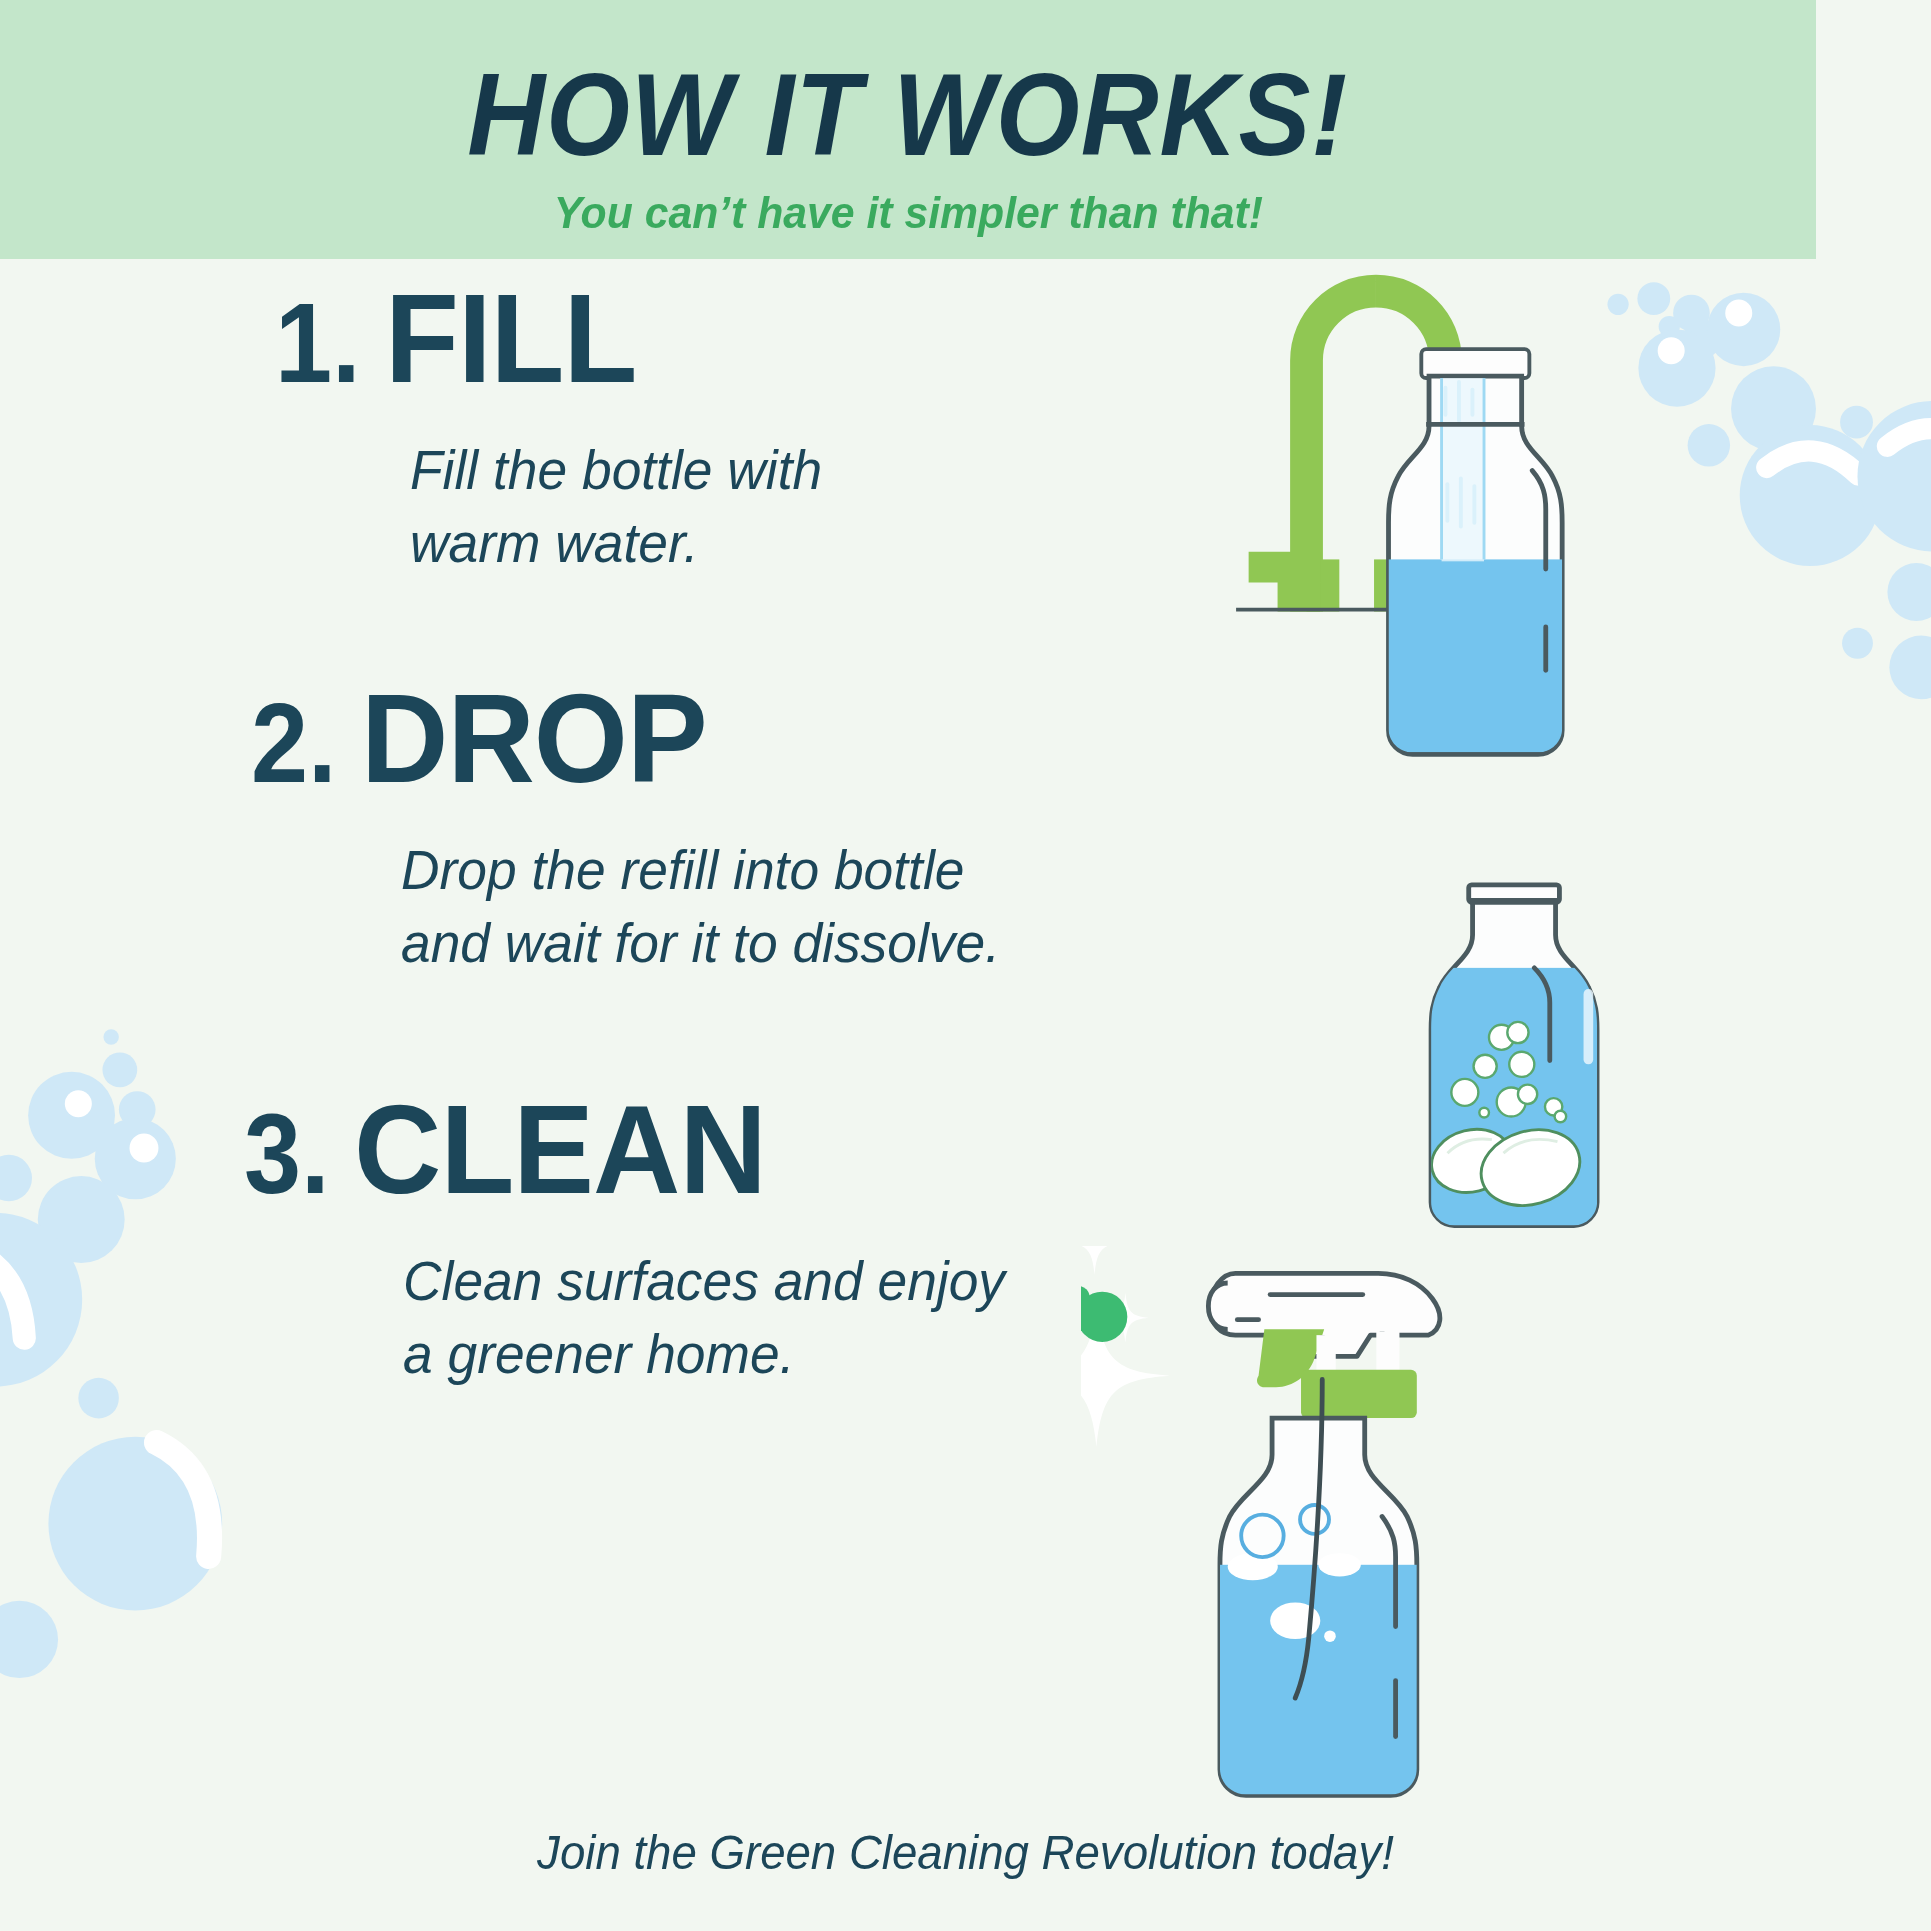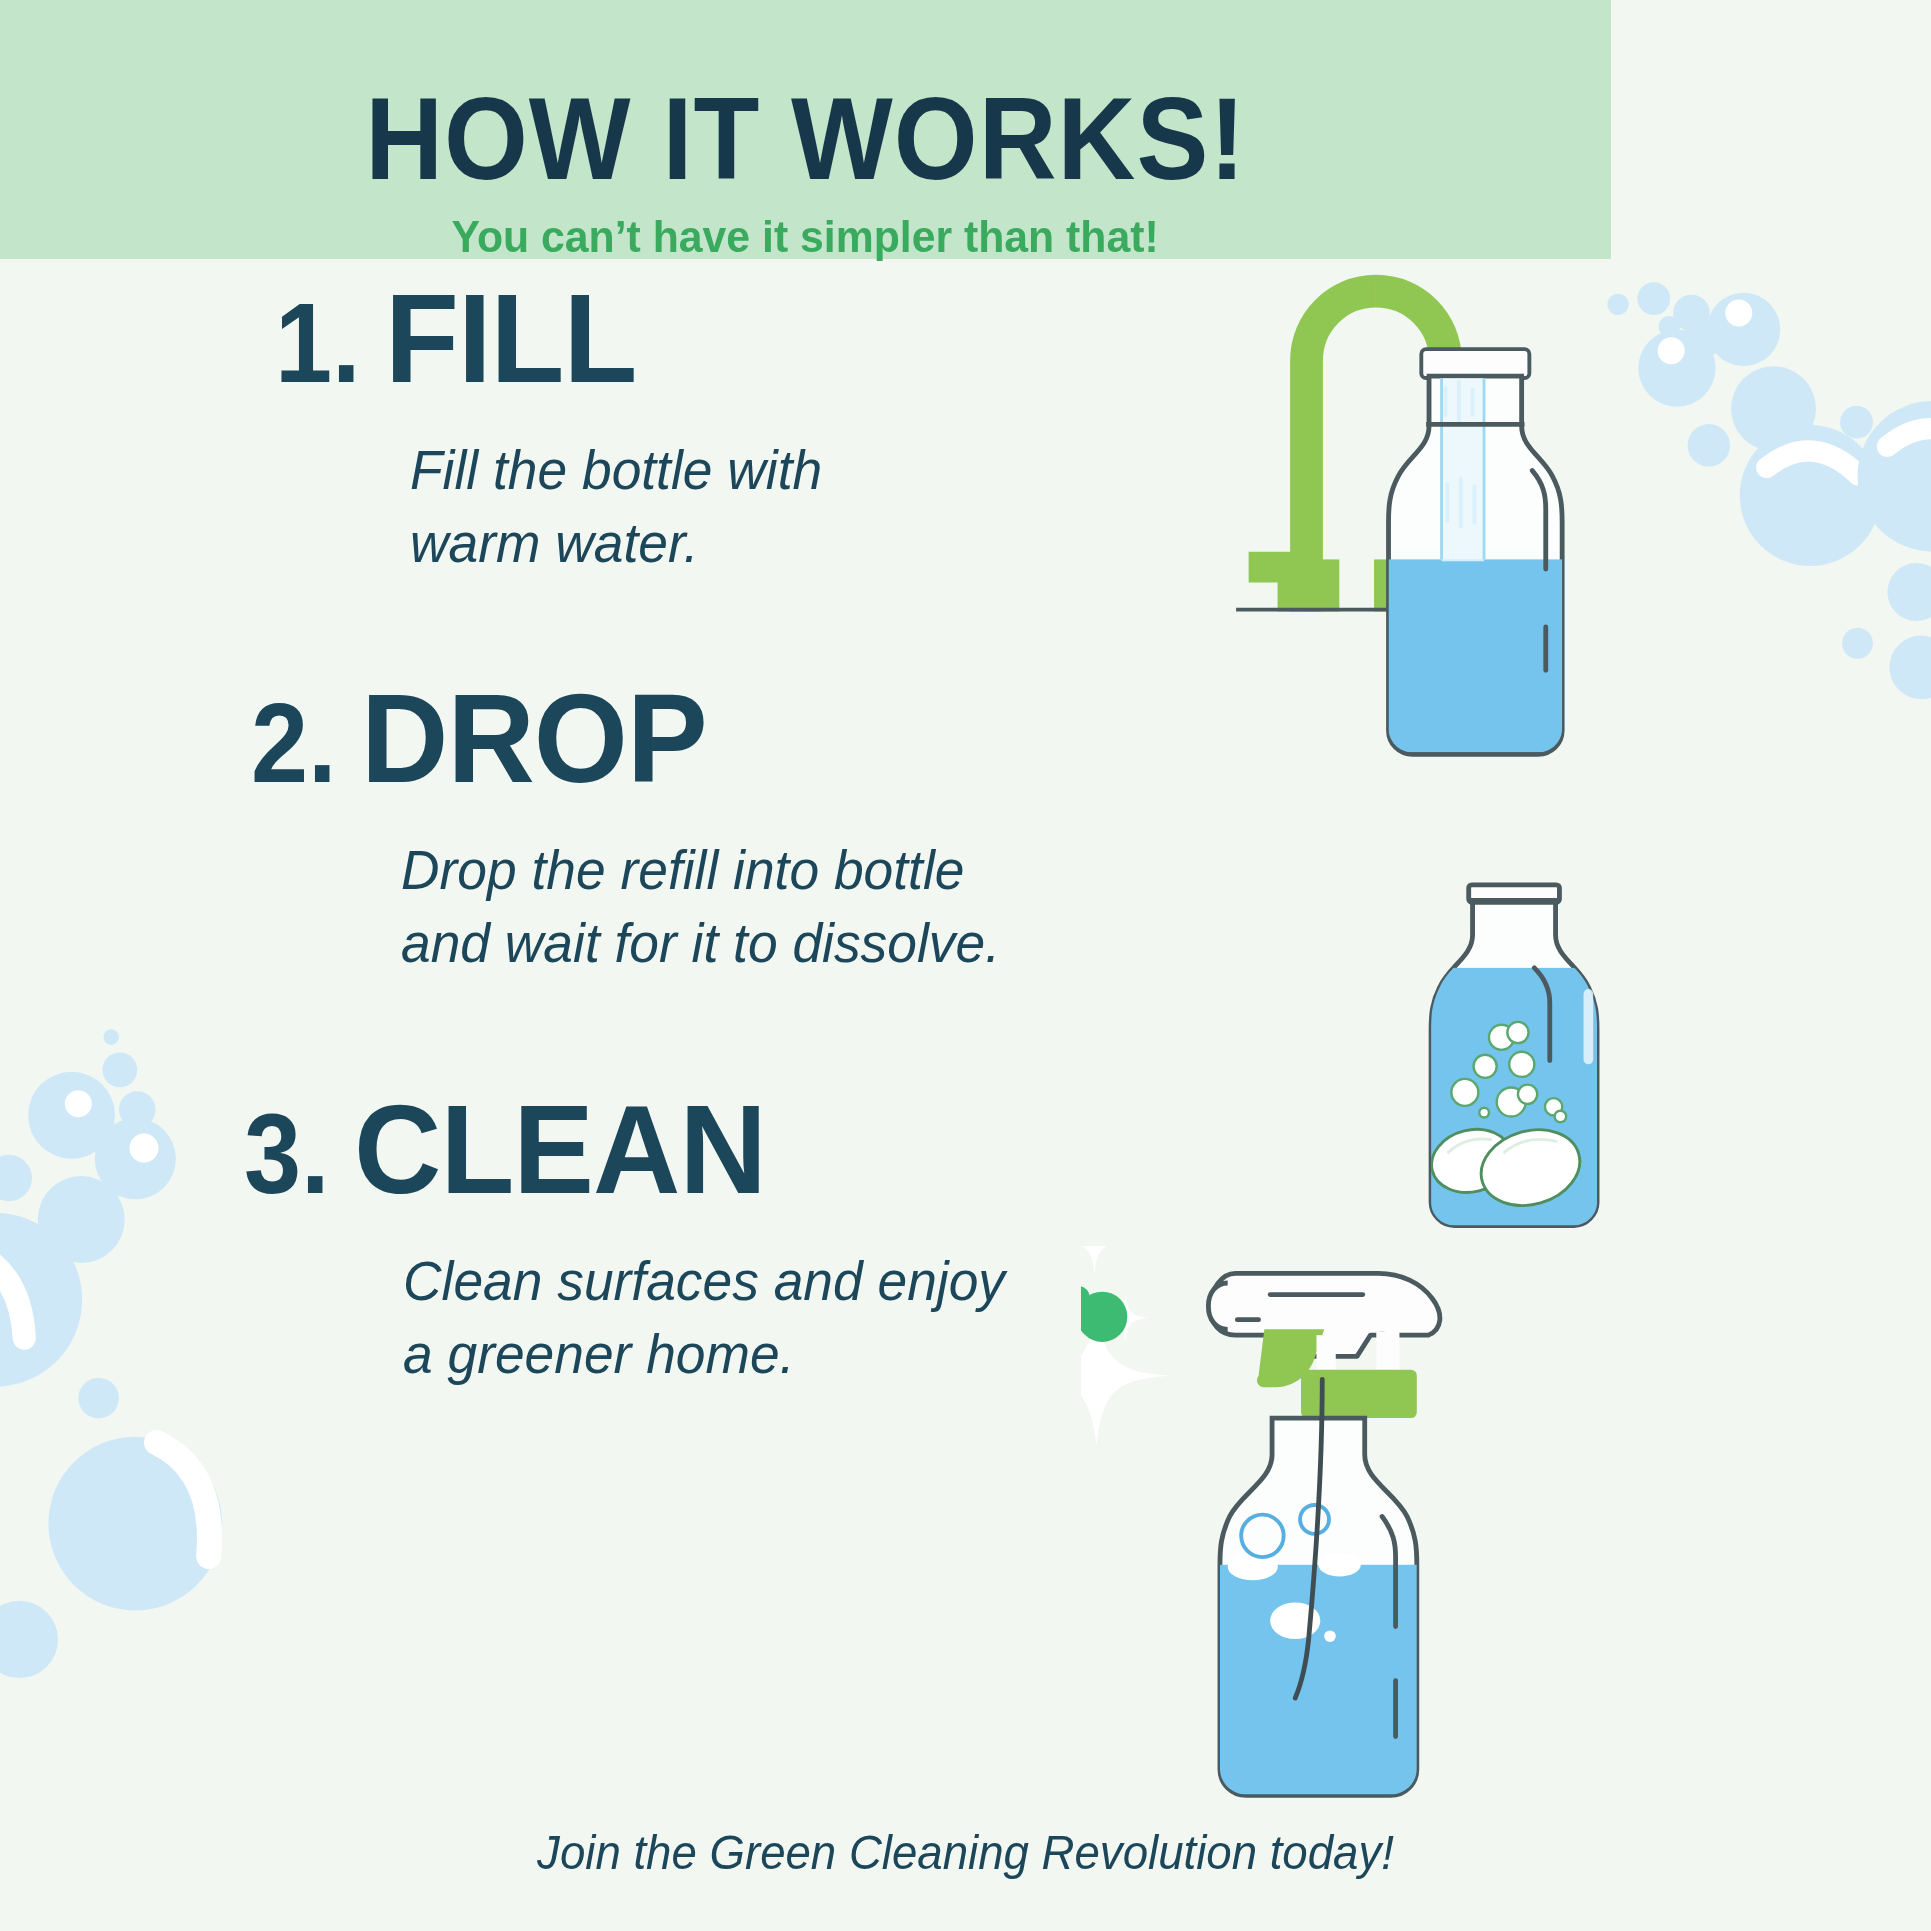--- a/index.html
+++ b/index.html
@@ -6,23 +6,23 @@
   body{
     width:1931px;height:1931px;overflow:hidden;
     background:#f2f7f1;
     font-family:"Liberation Sans", sans-serif;
     position:relative;
   }
   #poster{position:relative;width:1931px;height:1931px;overflow:hidden;background:#f2f7f1;}
 
   
   .header-band{
-    position:absolute;left:0;top:0;width:1611px;height:259px;
+    position:absolute;left:0;top:0;width:1816px;height:259px;
     background:#c3e6ca;
-    display:flex;flex-direction:column;align-items:center;justify-content:flex-end;
+    display:flex;flex-direction:column;align-items:center;justify-content:center;font-style:italic;
   }
   .title{
     margin-top:33px;
     font-family:"Liberation Sans", sans-serif;
     font-weight:bold;
     font-size:116px;
     letter-spacing:1px;
     color:#16384a;
     line-height:1.0;
     transform:scaleX(0.93);

